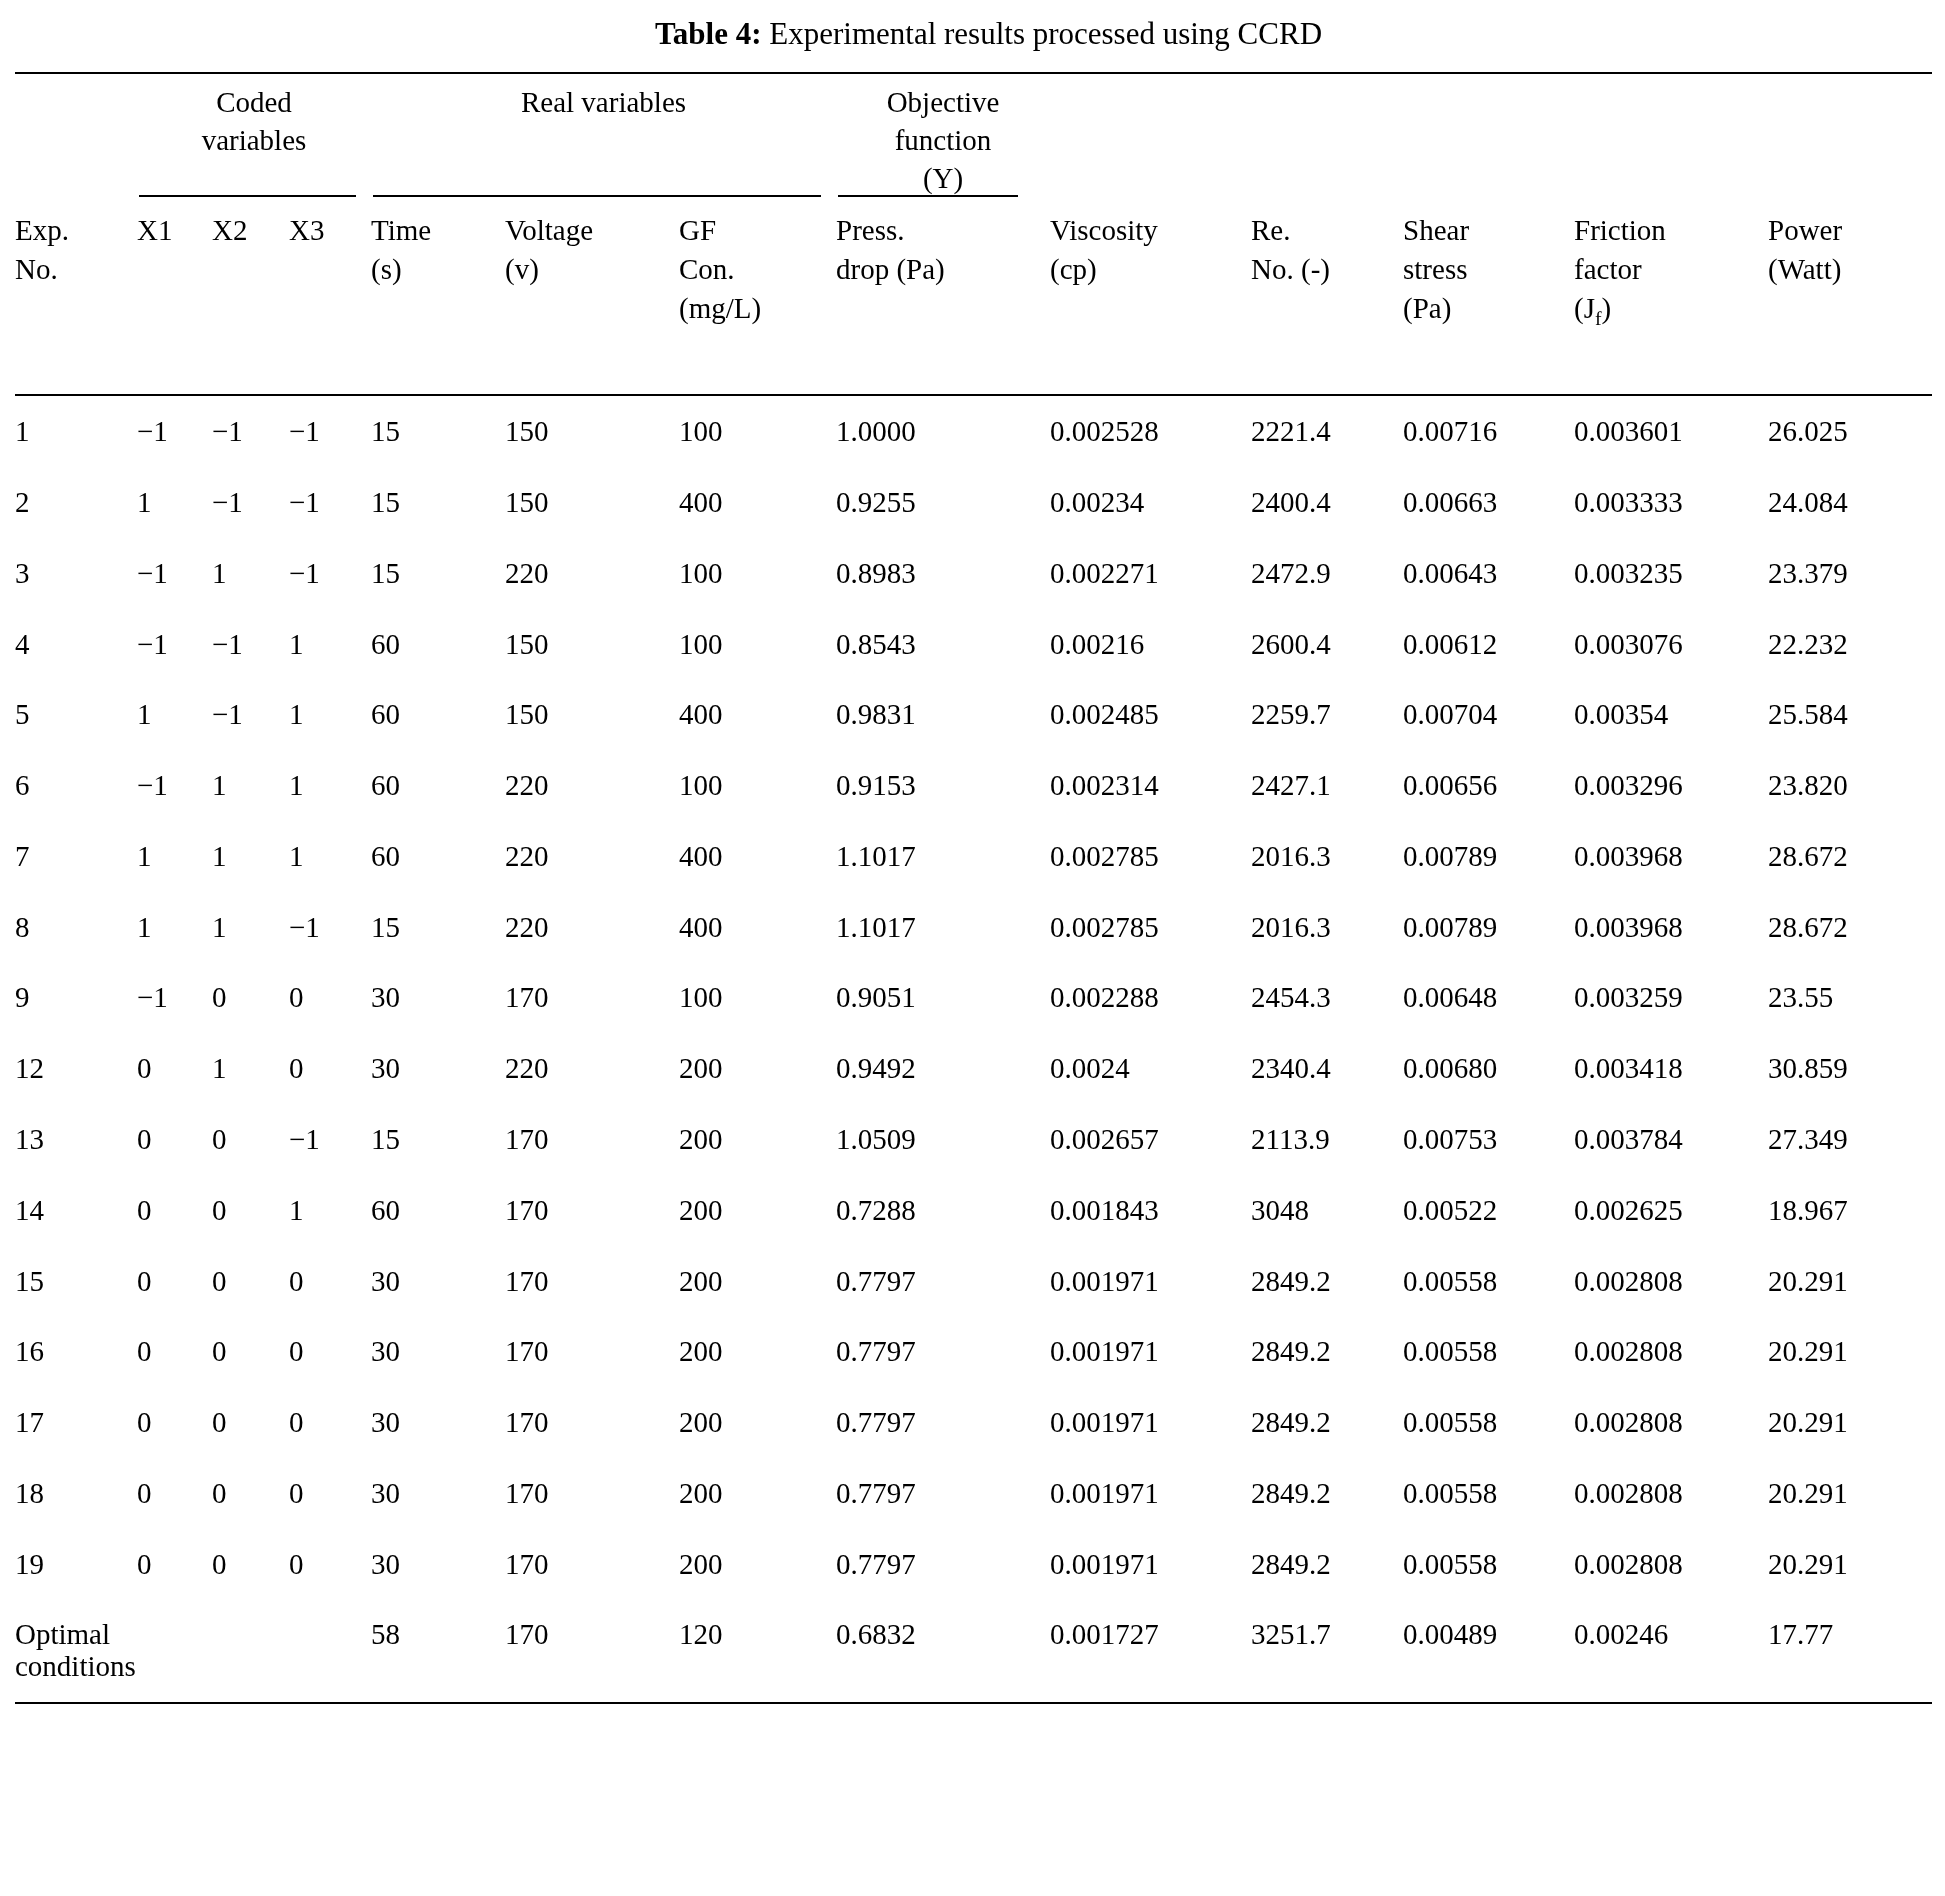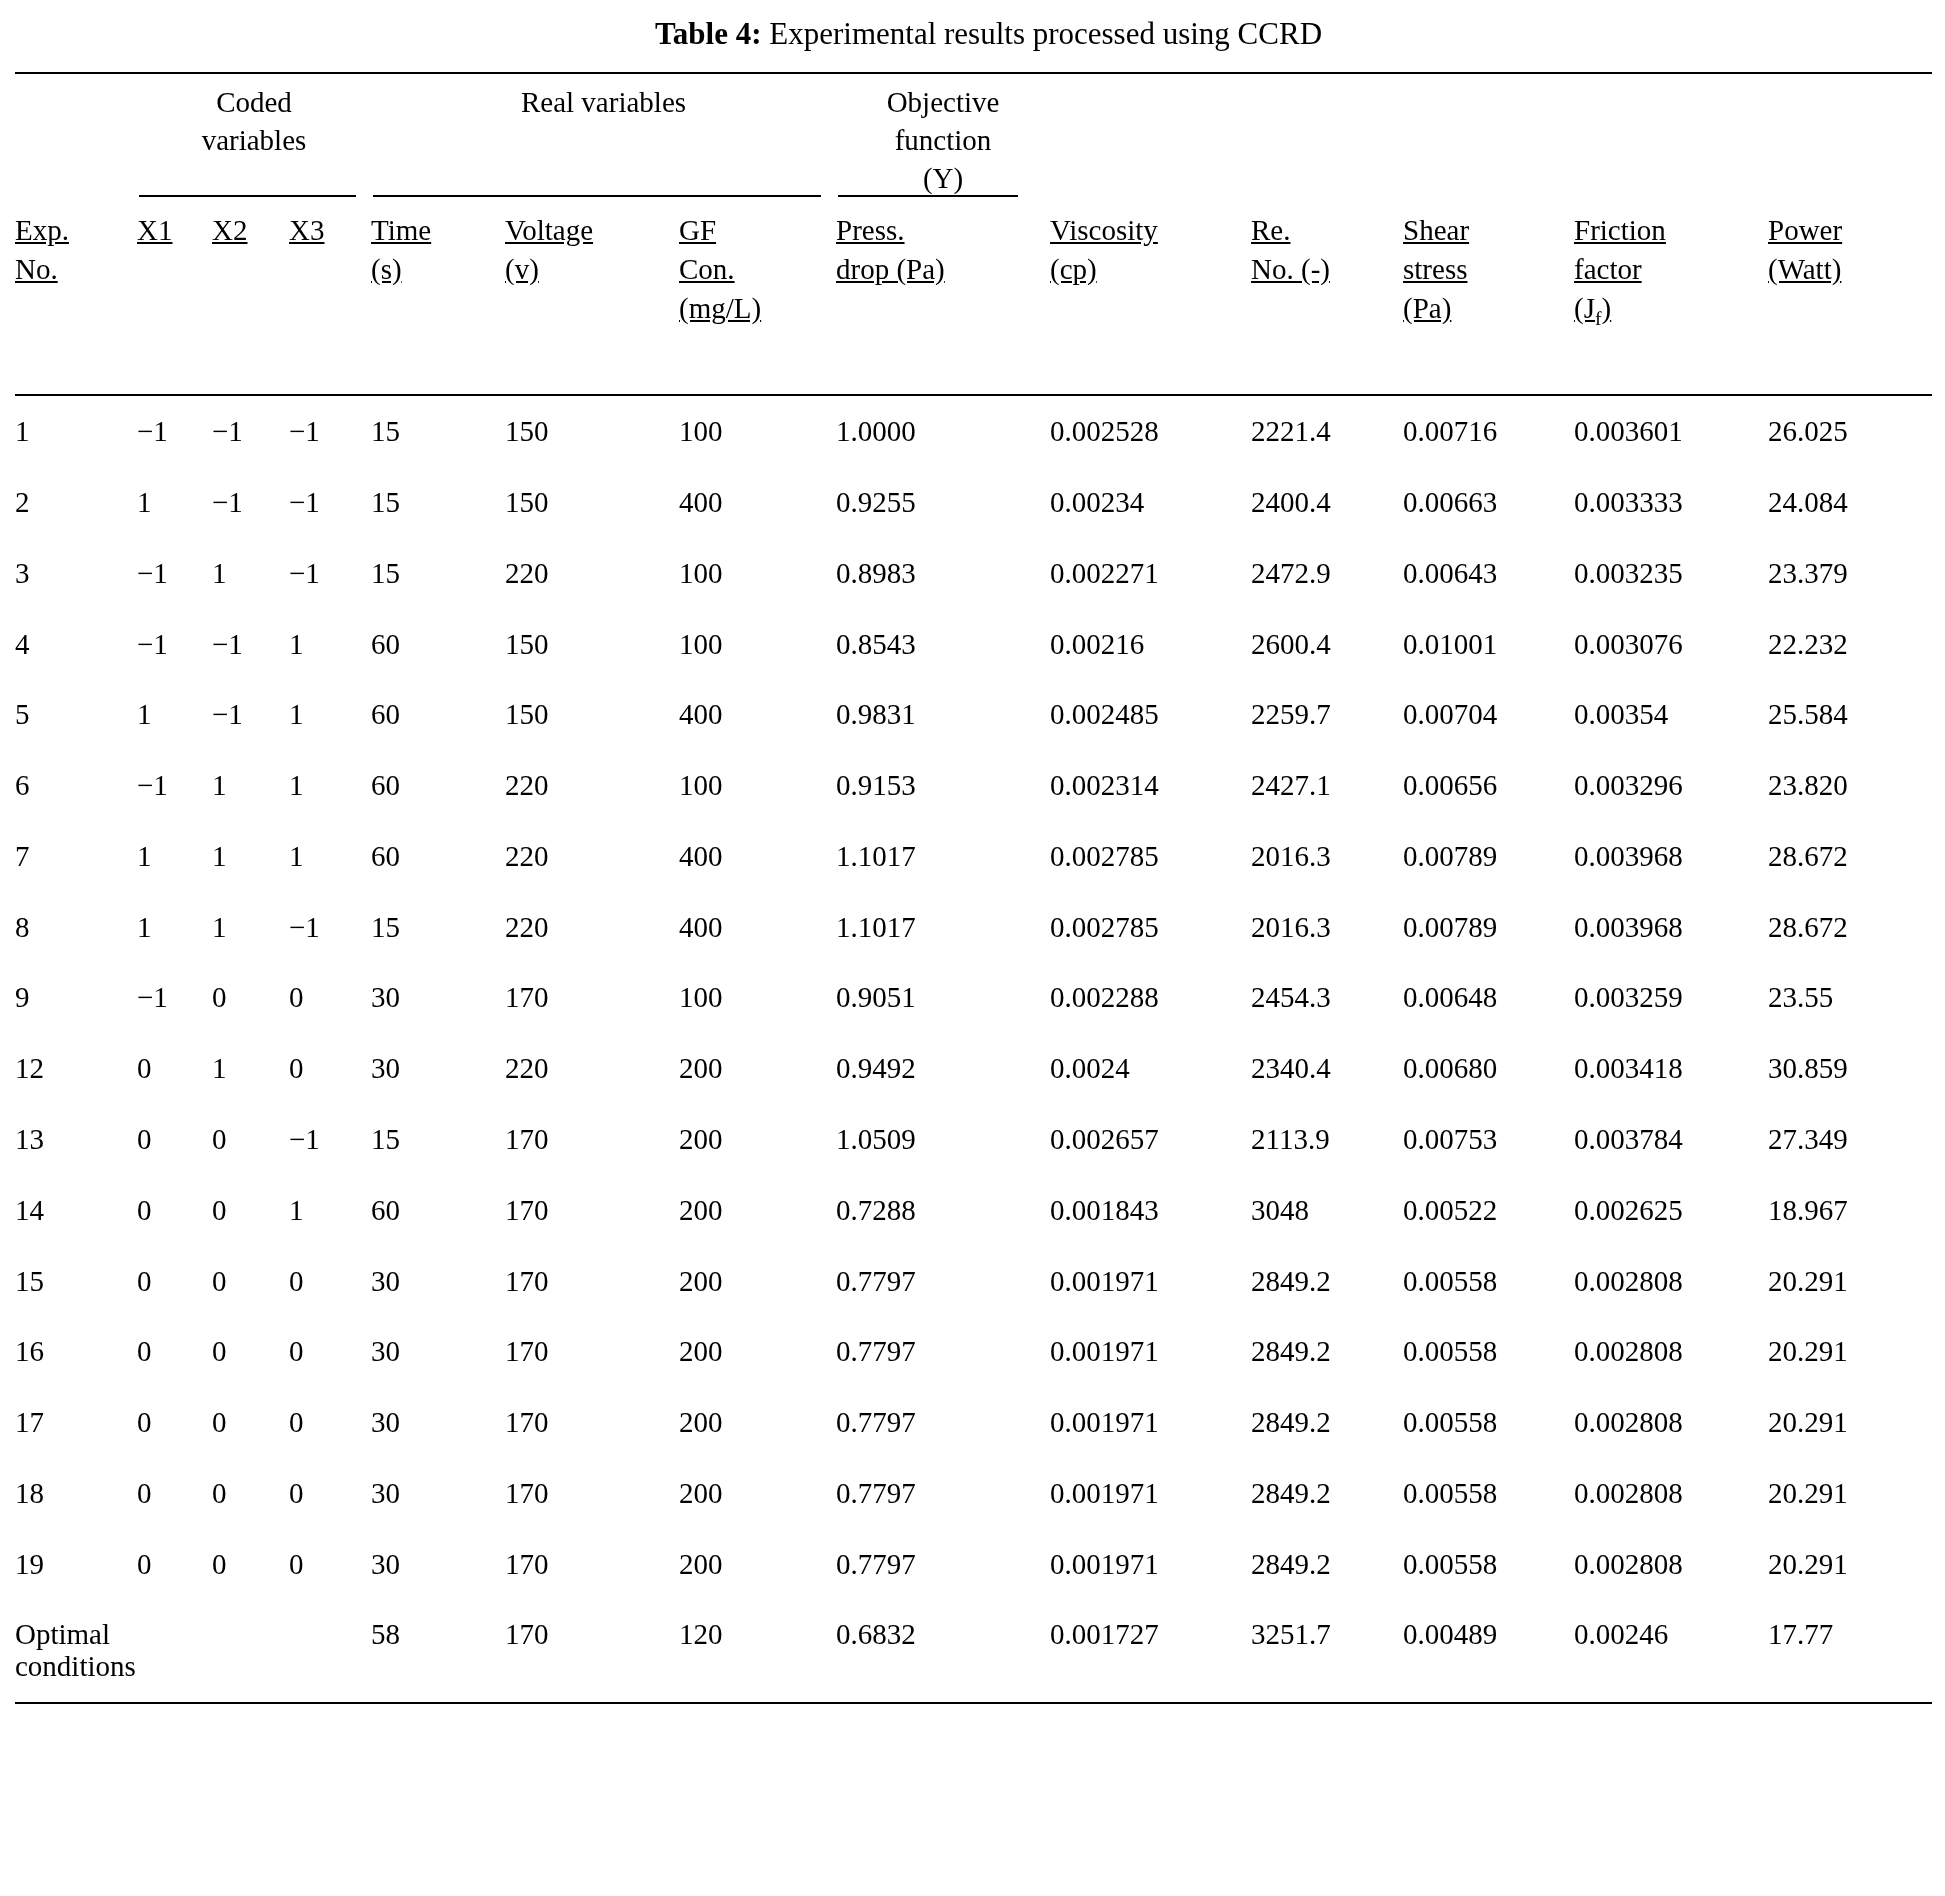--- a/index.html
+++ b/index.html
@@ -56,21 +56,20 @@
     right: 15px;
     border-bottom: 2px solid #000;
   }
   tr.group-row th.spanner.objective::after { right: 32px; }
   
   tr.header-row th {
     padding: 14px 5px 56px 0;
     white-space: pre-line;
     line-height: 39px;
     border-bottom: 2.5px solid #000;
-    text-decoration: underline;
   }
   sub { font-size: 68%; }
   
   tbody td {
     padding: 19.4px 5px 19.4px 0;
     line-height: 32px;
     white-space: pre;
     overflow: visible;
   }
 </style>
@@ -186,21 +185,21 @@
           <td>4</td>
           <td>−1</td>
           <td>−1</td>
           <td>1</td>
           <td>60</td>
           <td>150</td>
           <td>100</td>
           <td>0.8543</td>
           <td>0.00216</td>
           <td>2600.4</td>
-          <td>0.01001</td>
+          <td>0.00612</td>
           <td>0.003076</td>
           <td>22.232</td>
         </tr>
         <tr>
           <td>5</td>
           <td>1</td>
           <td>−1</td>
           <td>1</td>
           <td>60</td>
           <td>150</td>

